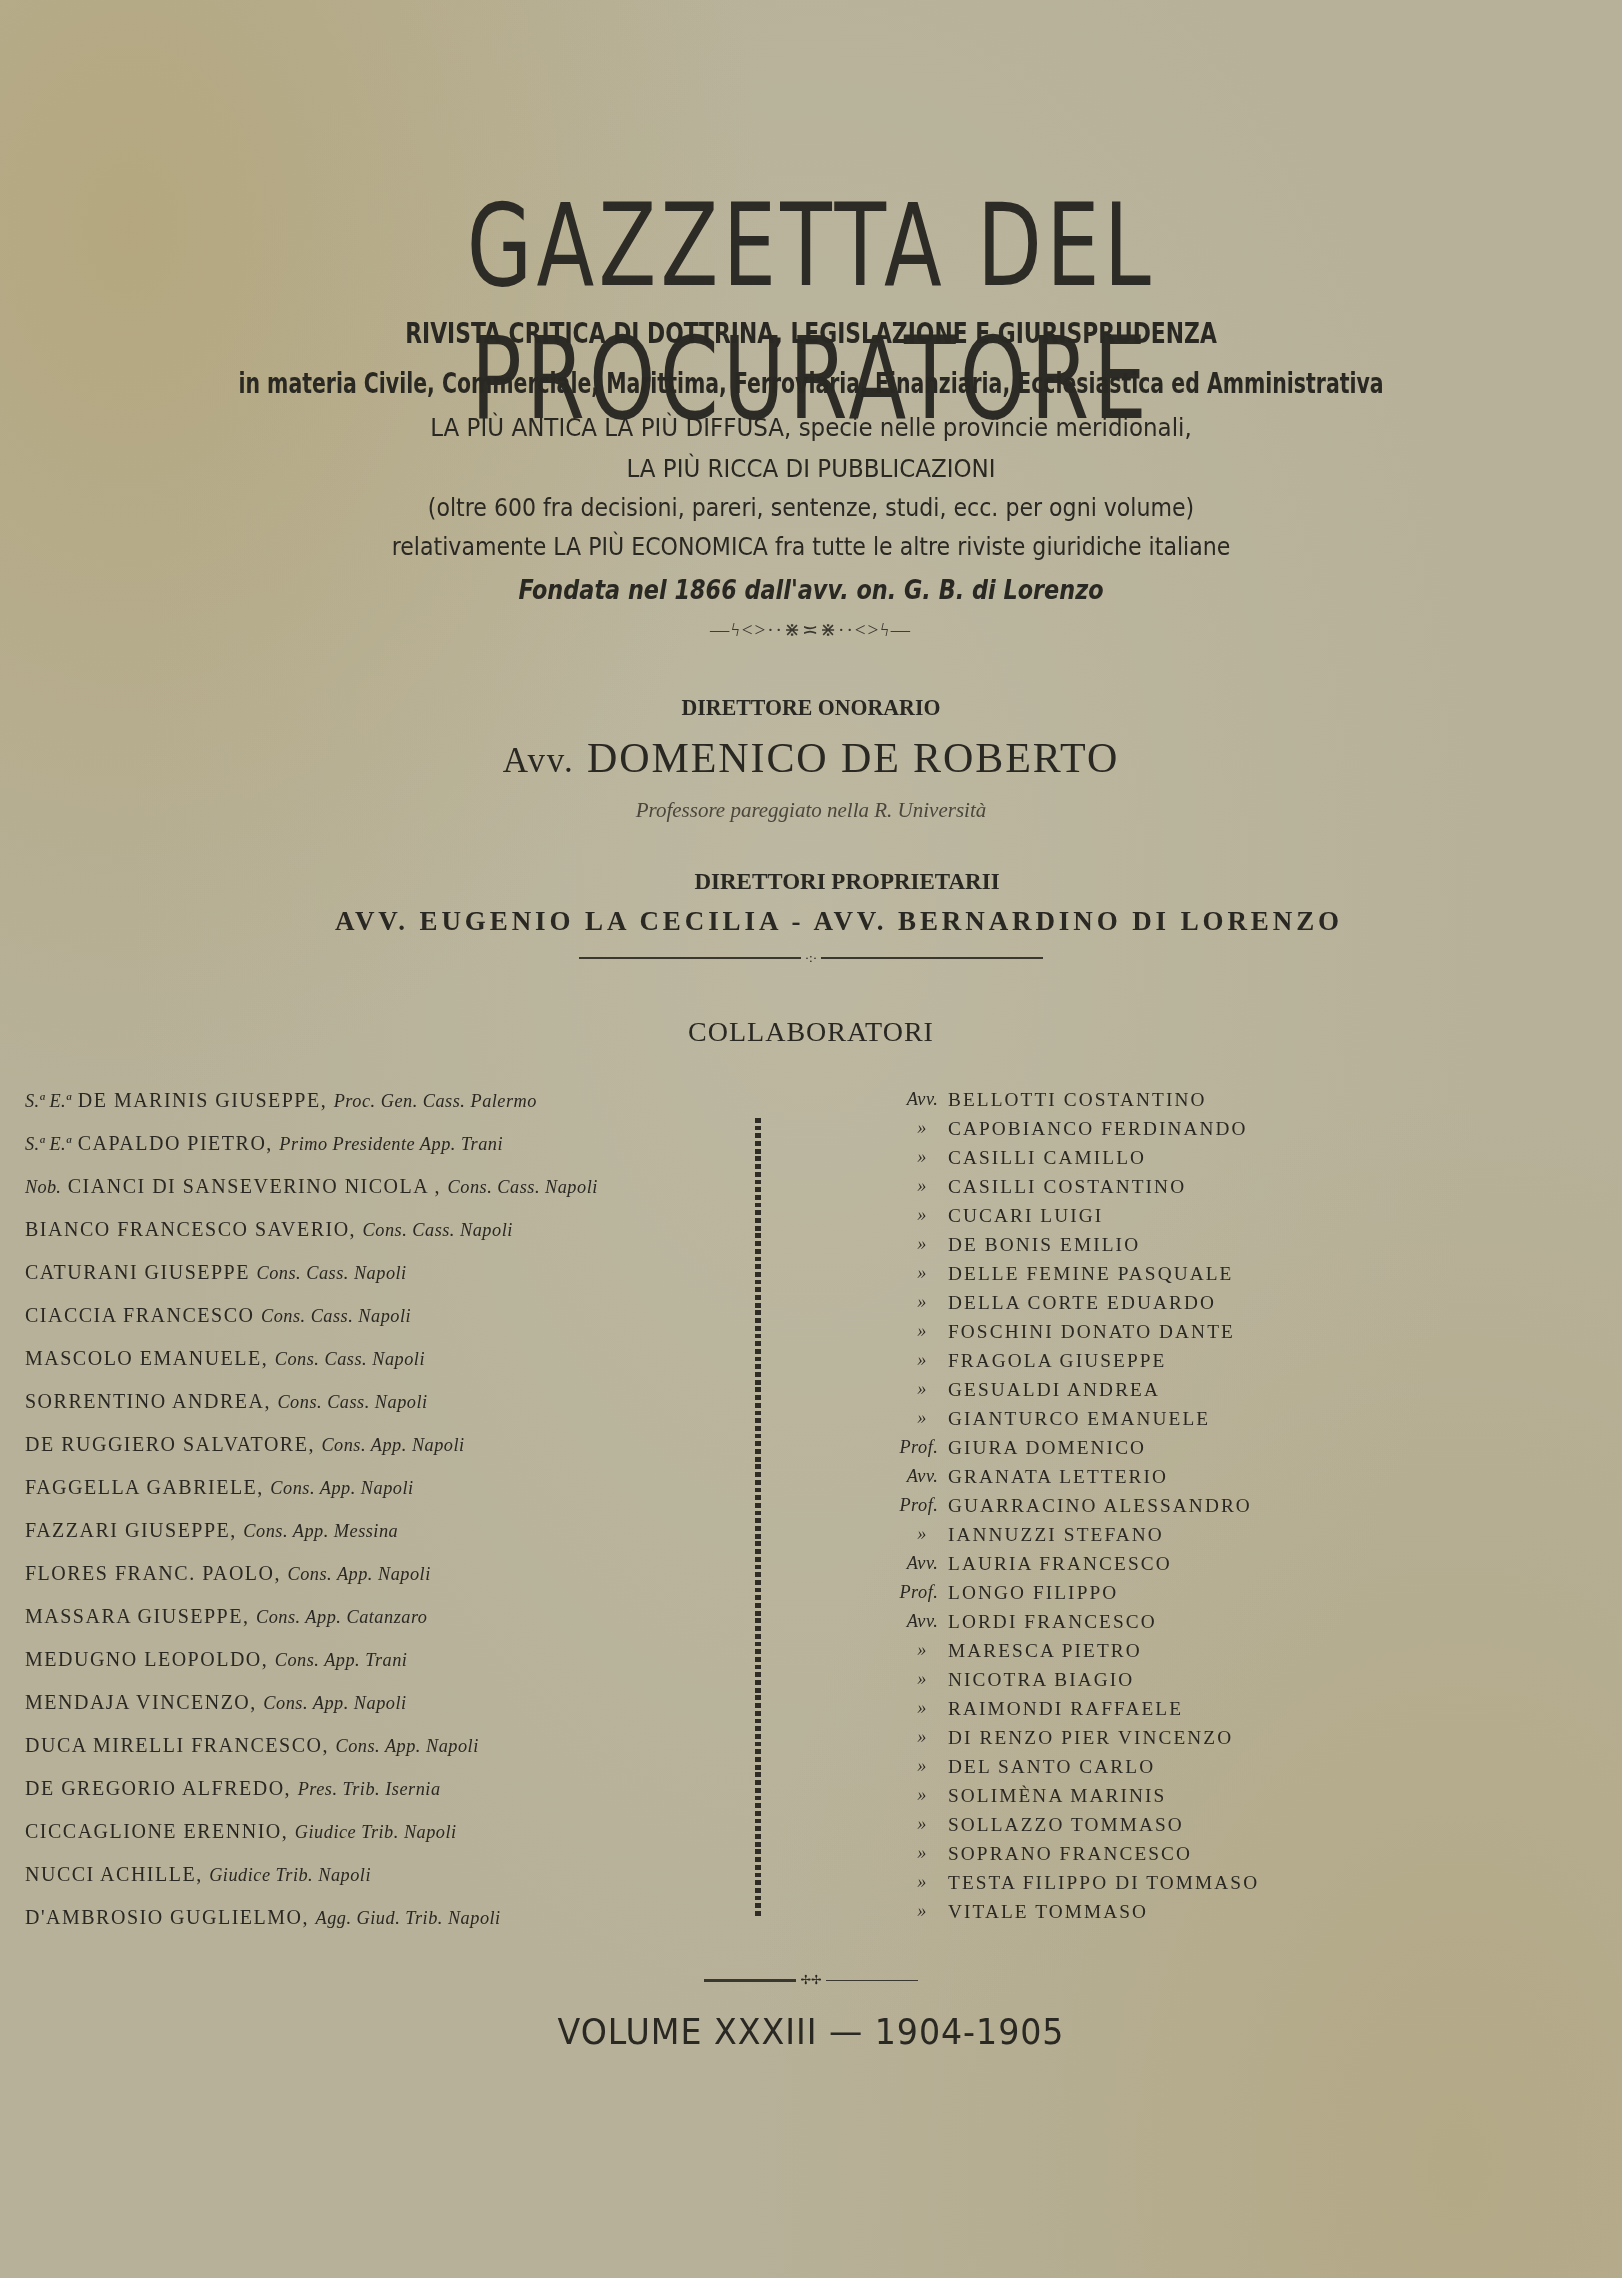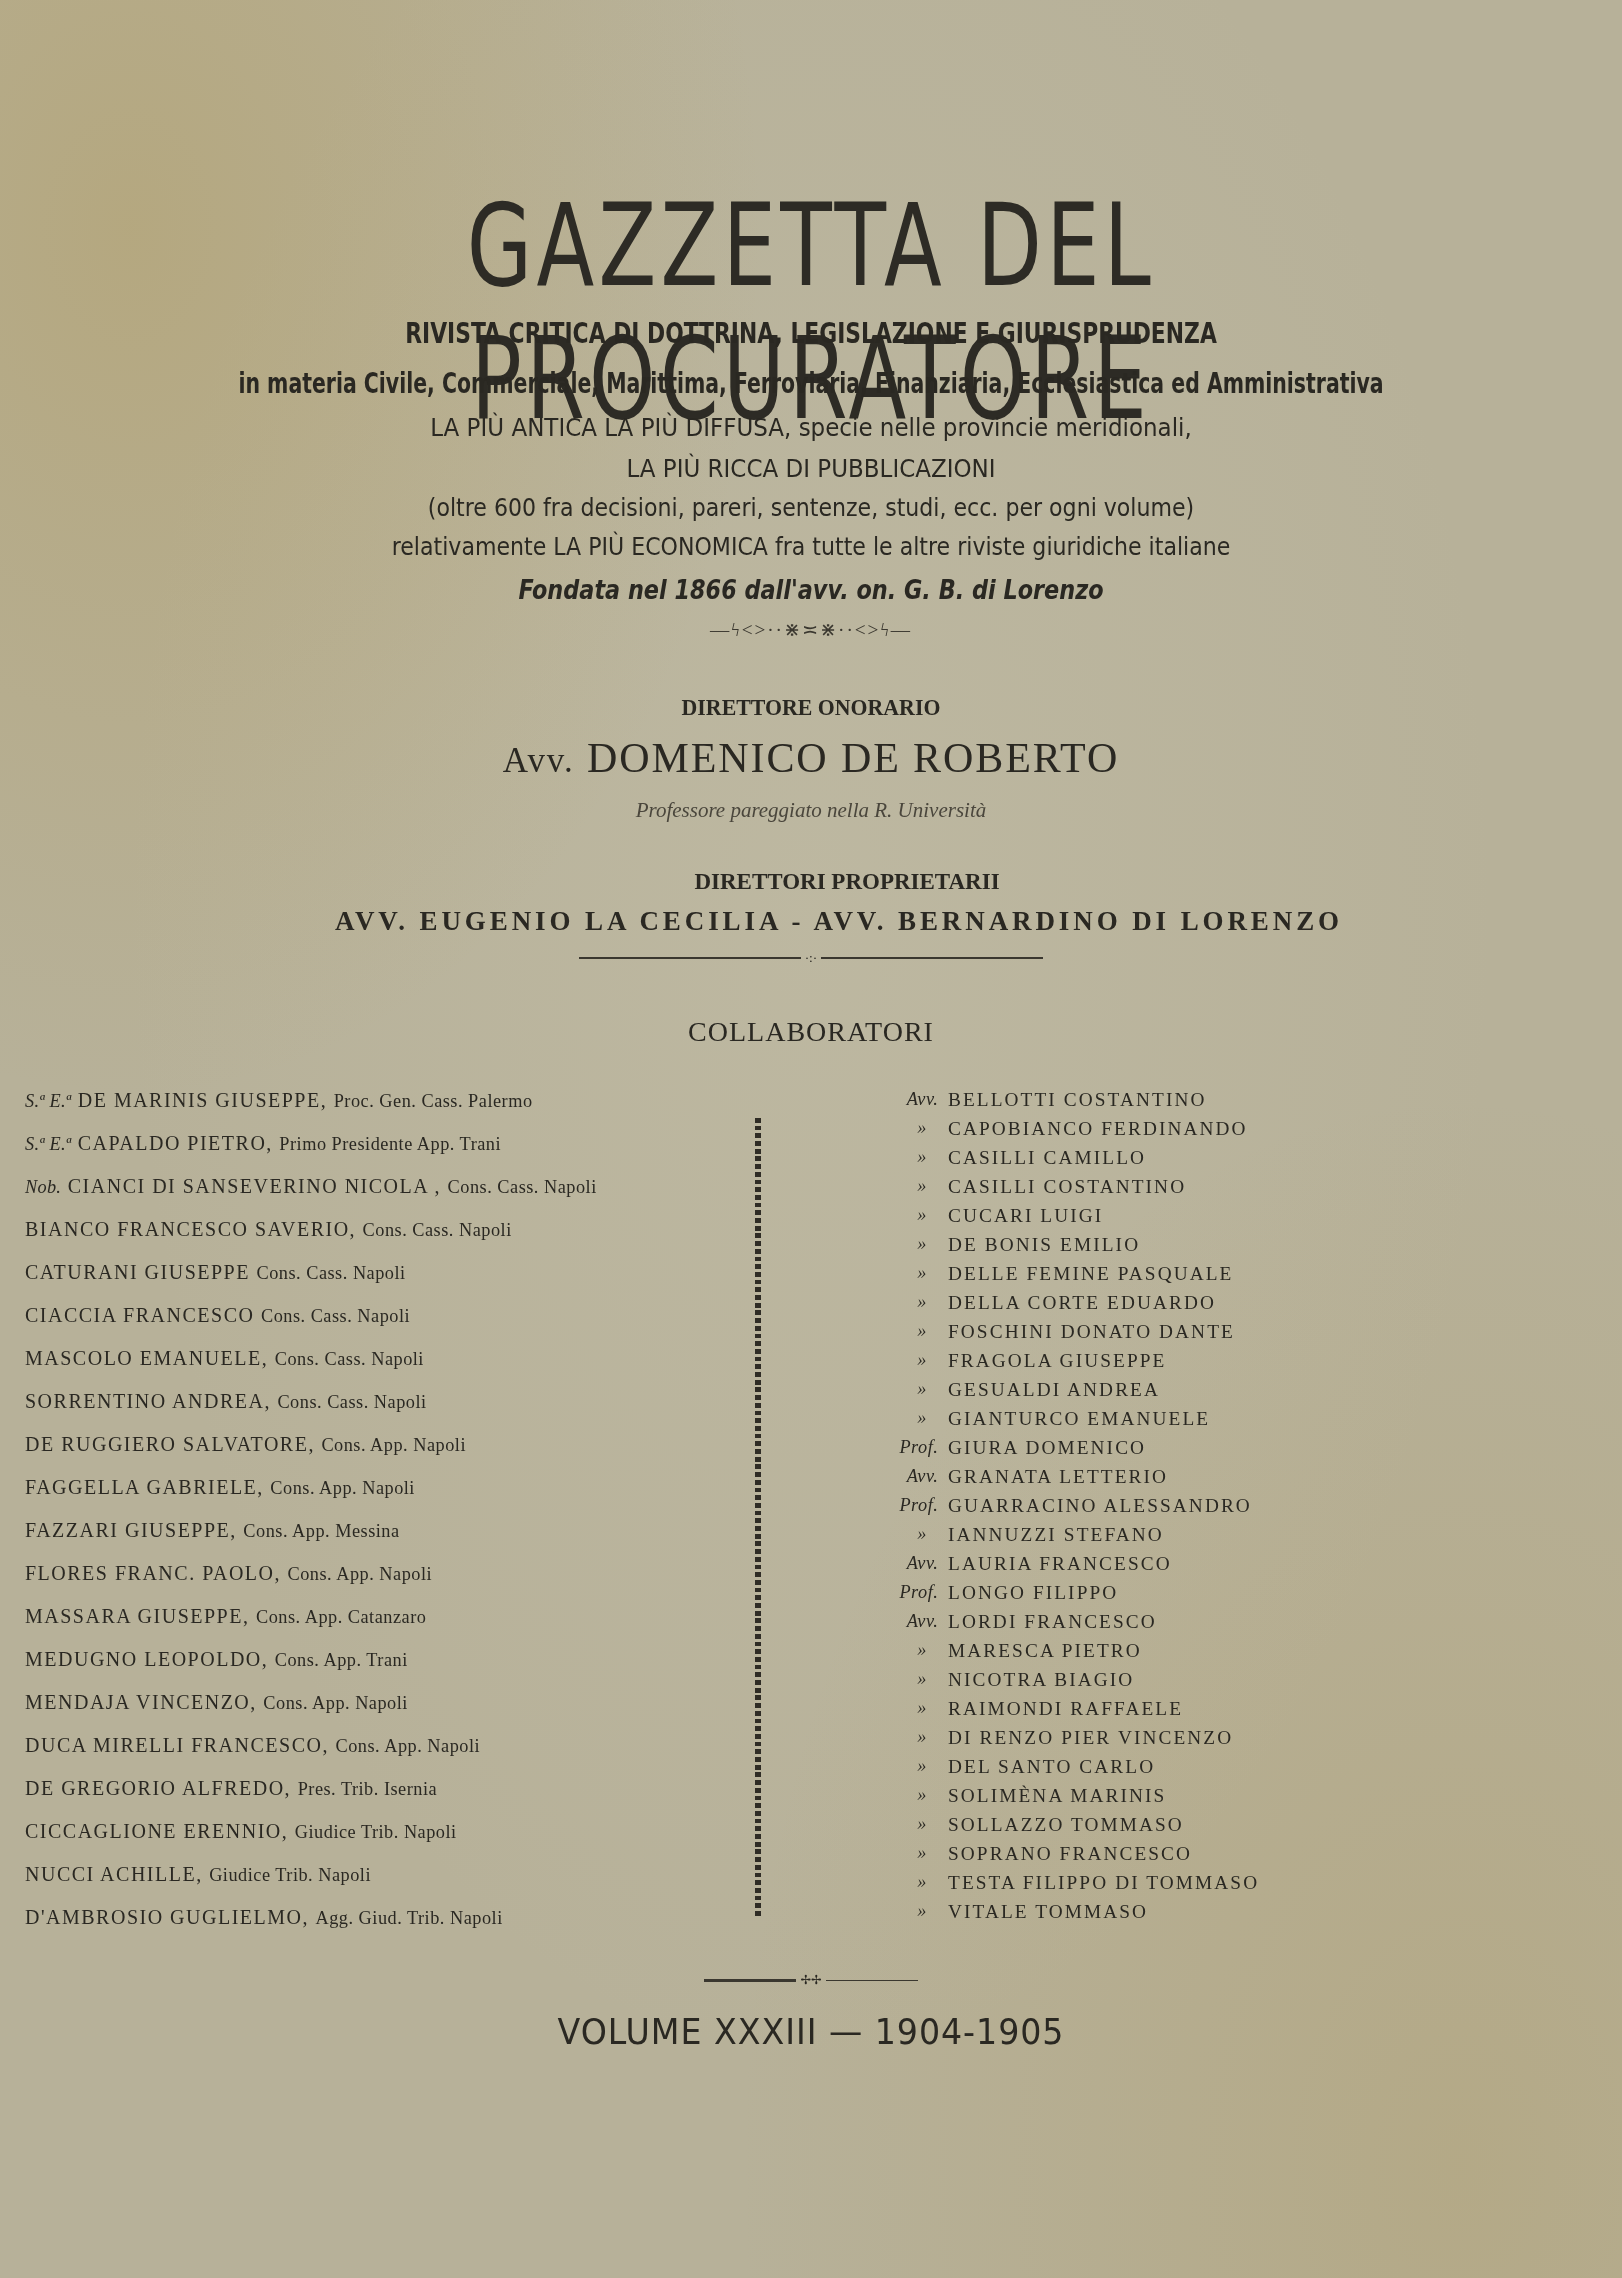--- a/index.html
+++ b/index.html
@@ -37,21 +37,21 @@
   #dir-onor-title { top: 798px; font-size: 21px; font-style: italic; color: #4a463c; }
   #dir-prop-label { top: 869px; font-size: 23px; font-weight: bold; padding-left: 36px; }
   #dir-prop-names { top: 906px; font-size: 27px; font-weight: bold; letter-spacing: 3.9px; margin-left: 28px; }
   #orn2 { top: 948px; }
   .rule { display: inline-block; height: 1.9px; background: #3a372f; vertical-align: middle; }
 
   #collab-label { top: 1016px; font-size: 28px; letter-spacing: 1px; }
 
   #left-col { left: 25px; top: 1089px; width: 714px; }
   .lrow { height: 43px; font-size: 20px; letter-spacing: 1.5px; white-space: nowrap; }
-  .lrow .role { letter-spacing: 0.5px; font-size: 18.3px; }
+  .lrow .role { font-style: italic; letter-spacing: 0.5px; font-size: 18.3px; }
   .lrow .pre { font-style: italic; letter-spacing: 0.3px; font-size: 18.3px; }
 
   #divider {
     left: 755px; top: 1118px; width: 5.8px; height: 801px;
     background-image: repeating-linear-gradient(to bottom, #2f2c25 0px, #2f2c25 4.8px, transparent 4.8px, transparent 7.7px);
   }
 
   #right-col { left: 869px; top: 1089px; width: 502px; }
   .rrow { height: 29px; font-size: 19.3px; letter-spacing: 2.1px; white-space: nowrap; display:flex; }
   .rrow .pfx { width: 79px; text-align: right; font-style: italic; letter-spacing: 0.5px; font-size: 18.3px; padding-right: 9.7px; box-sizing: border-box; }

